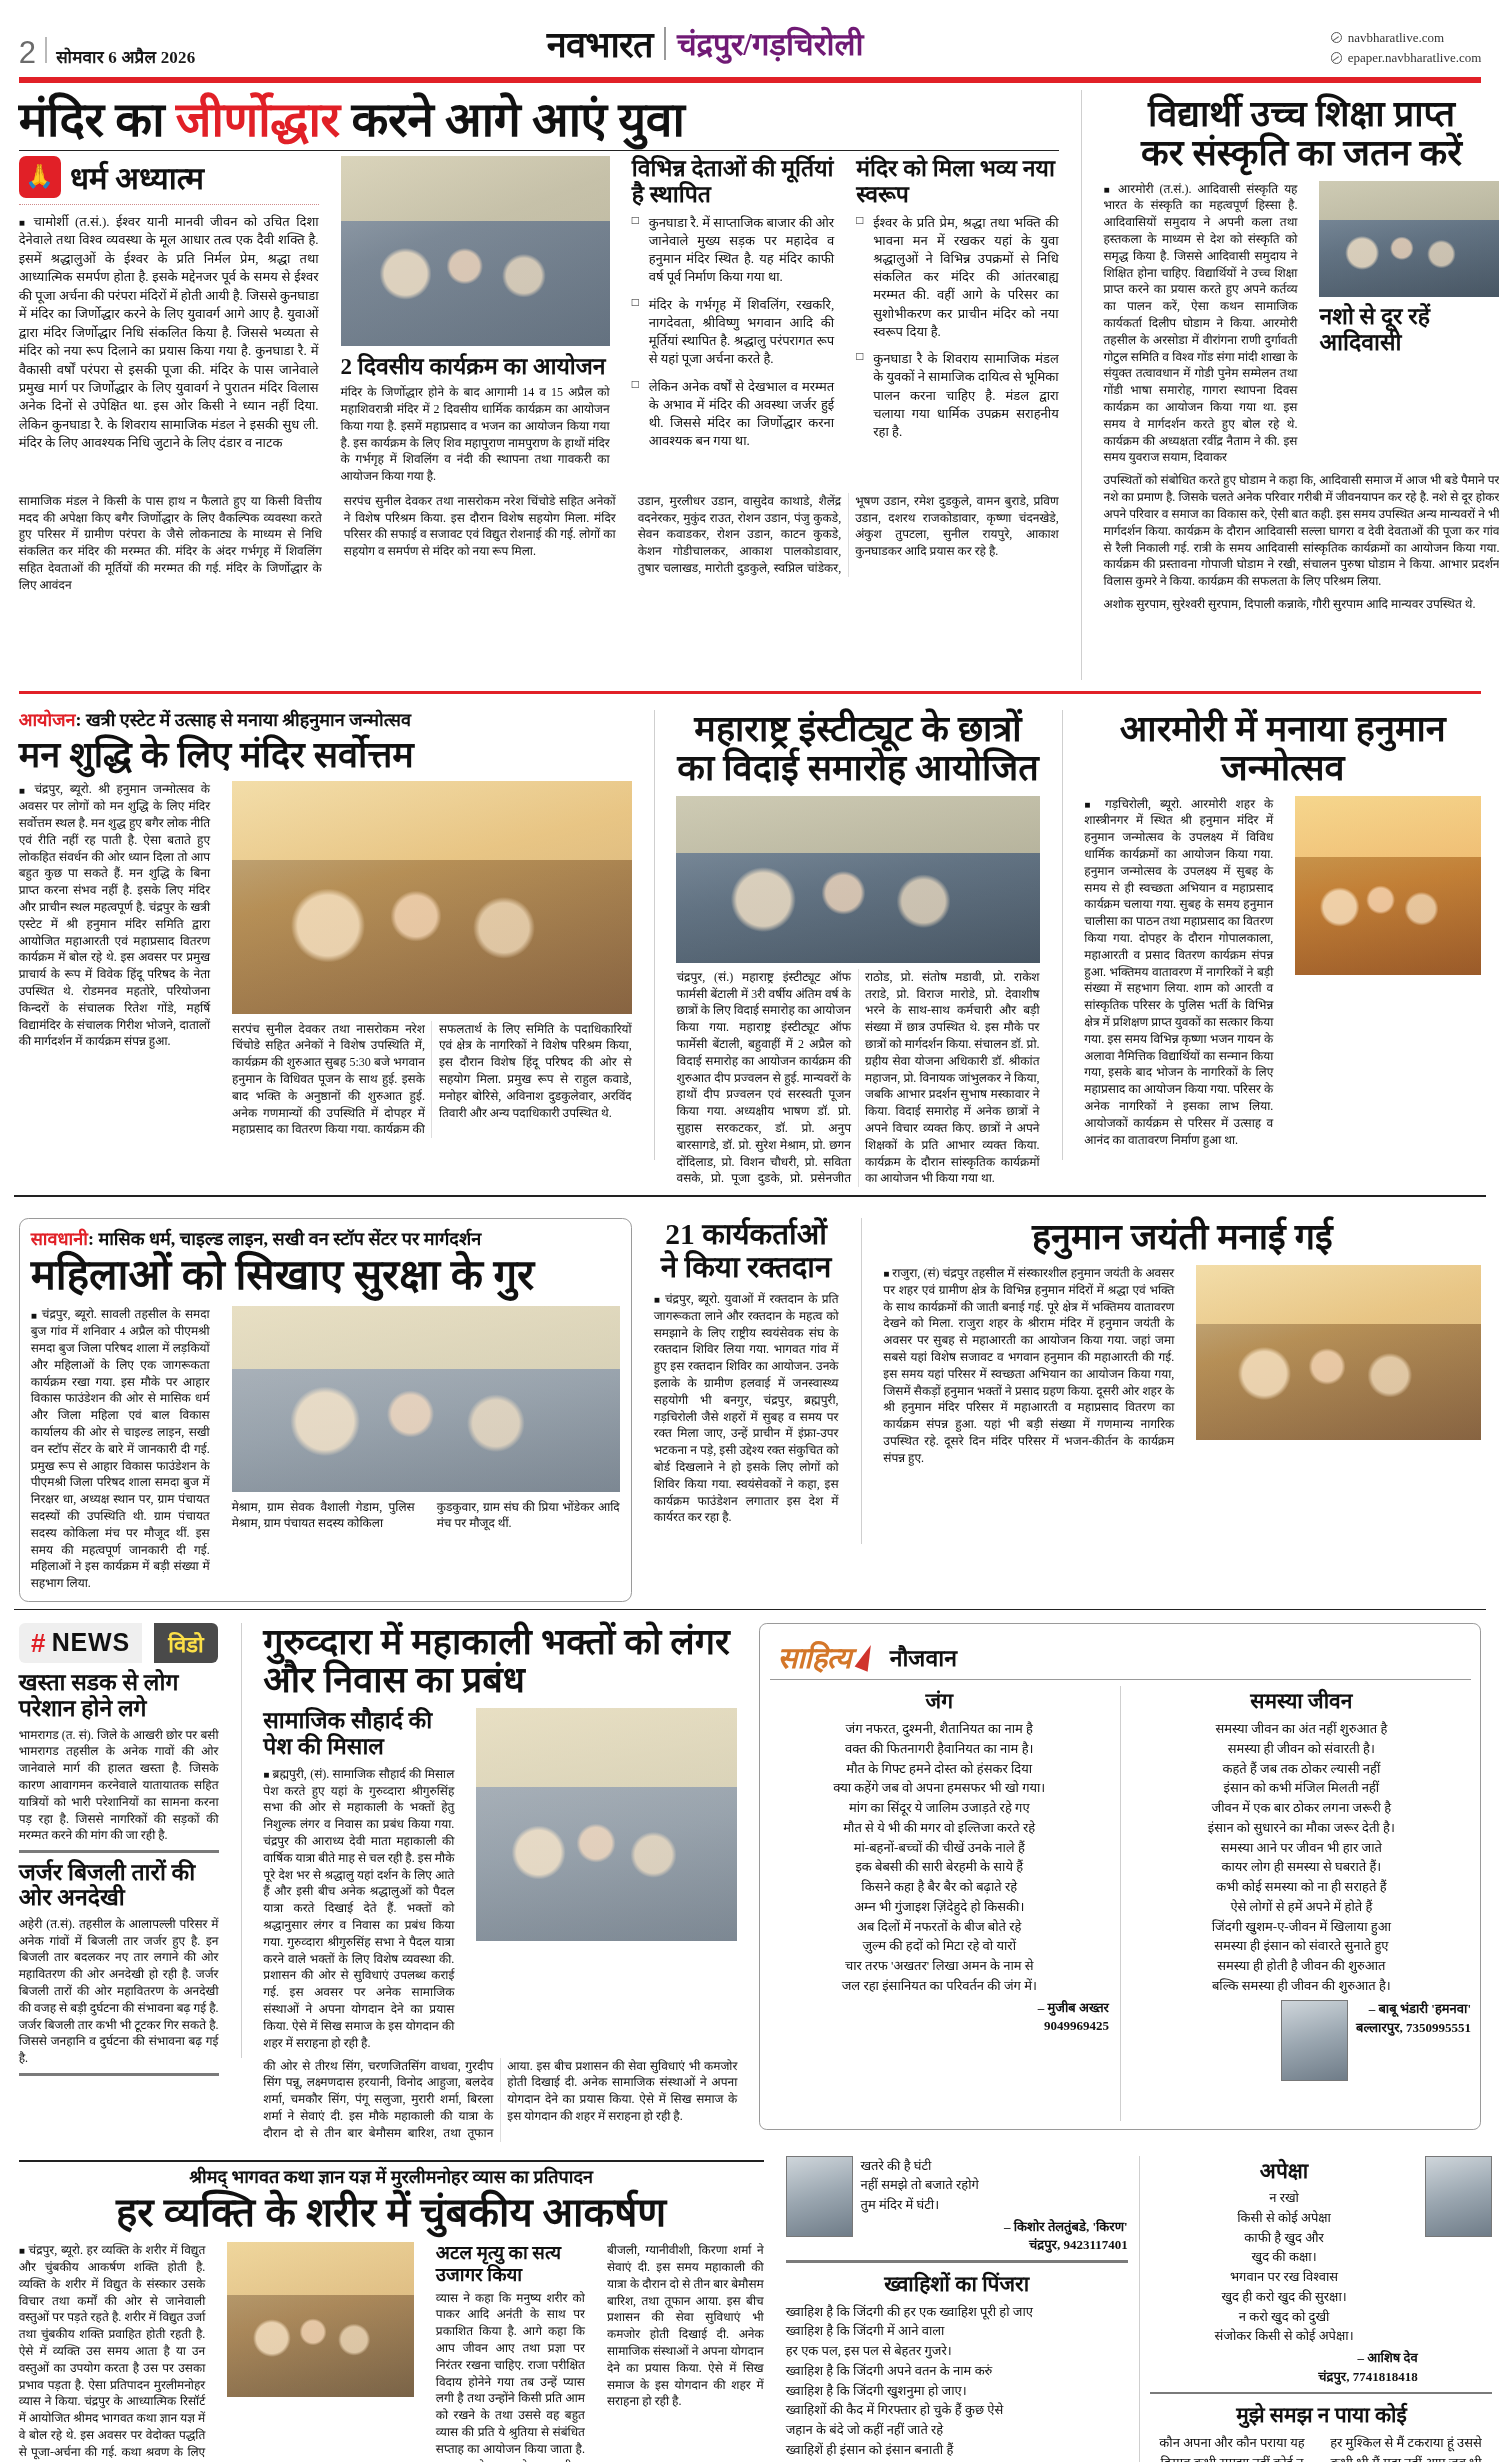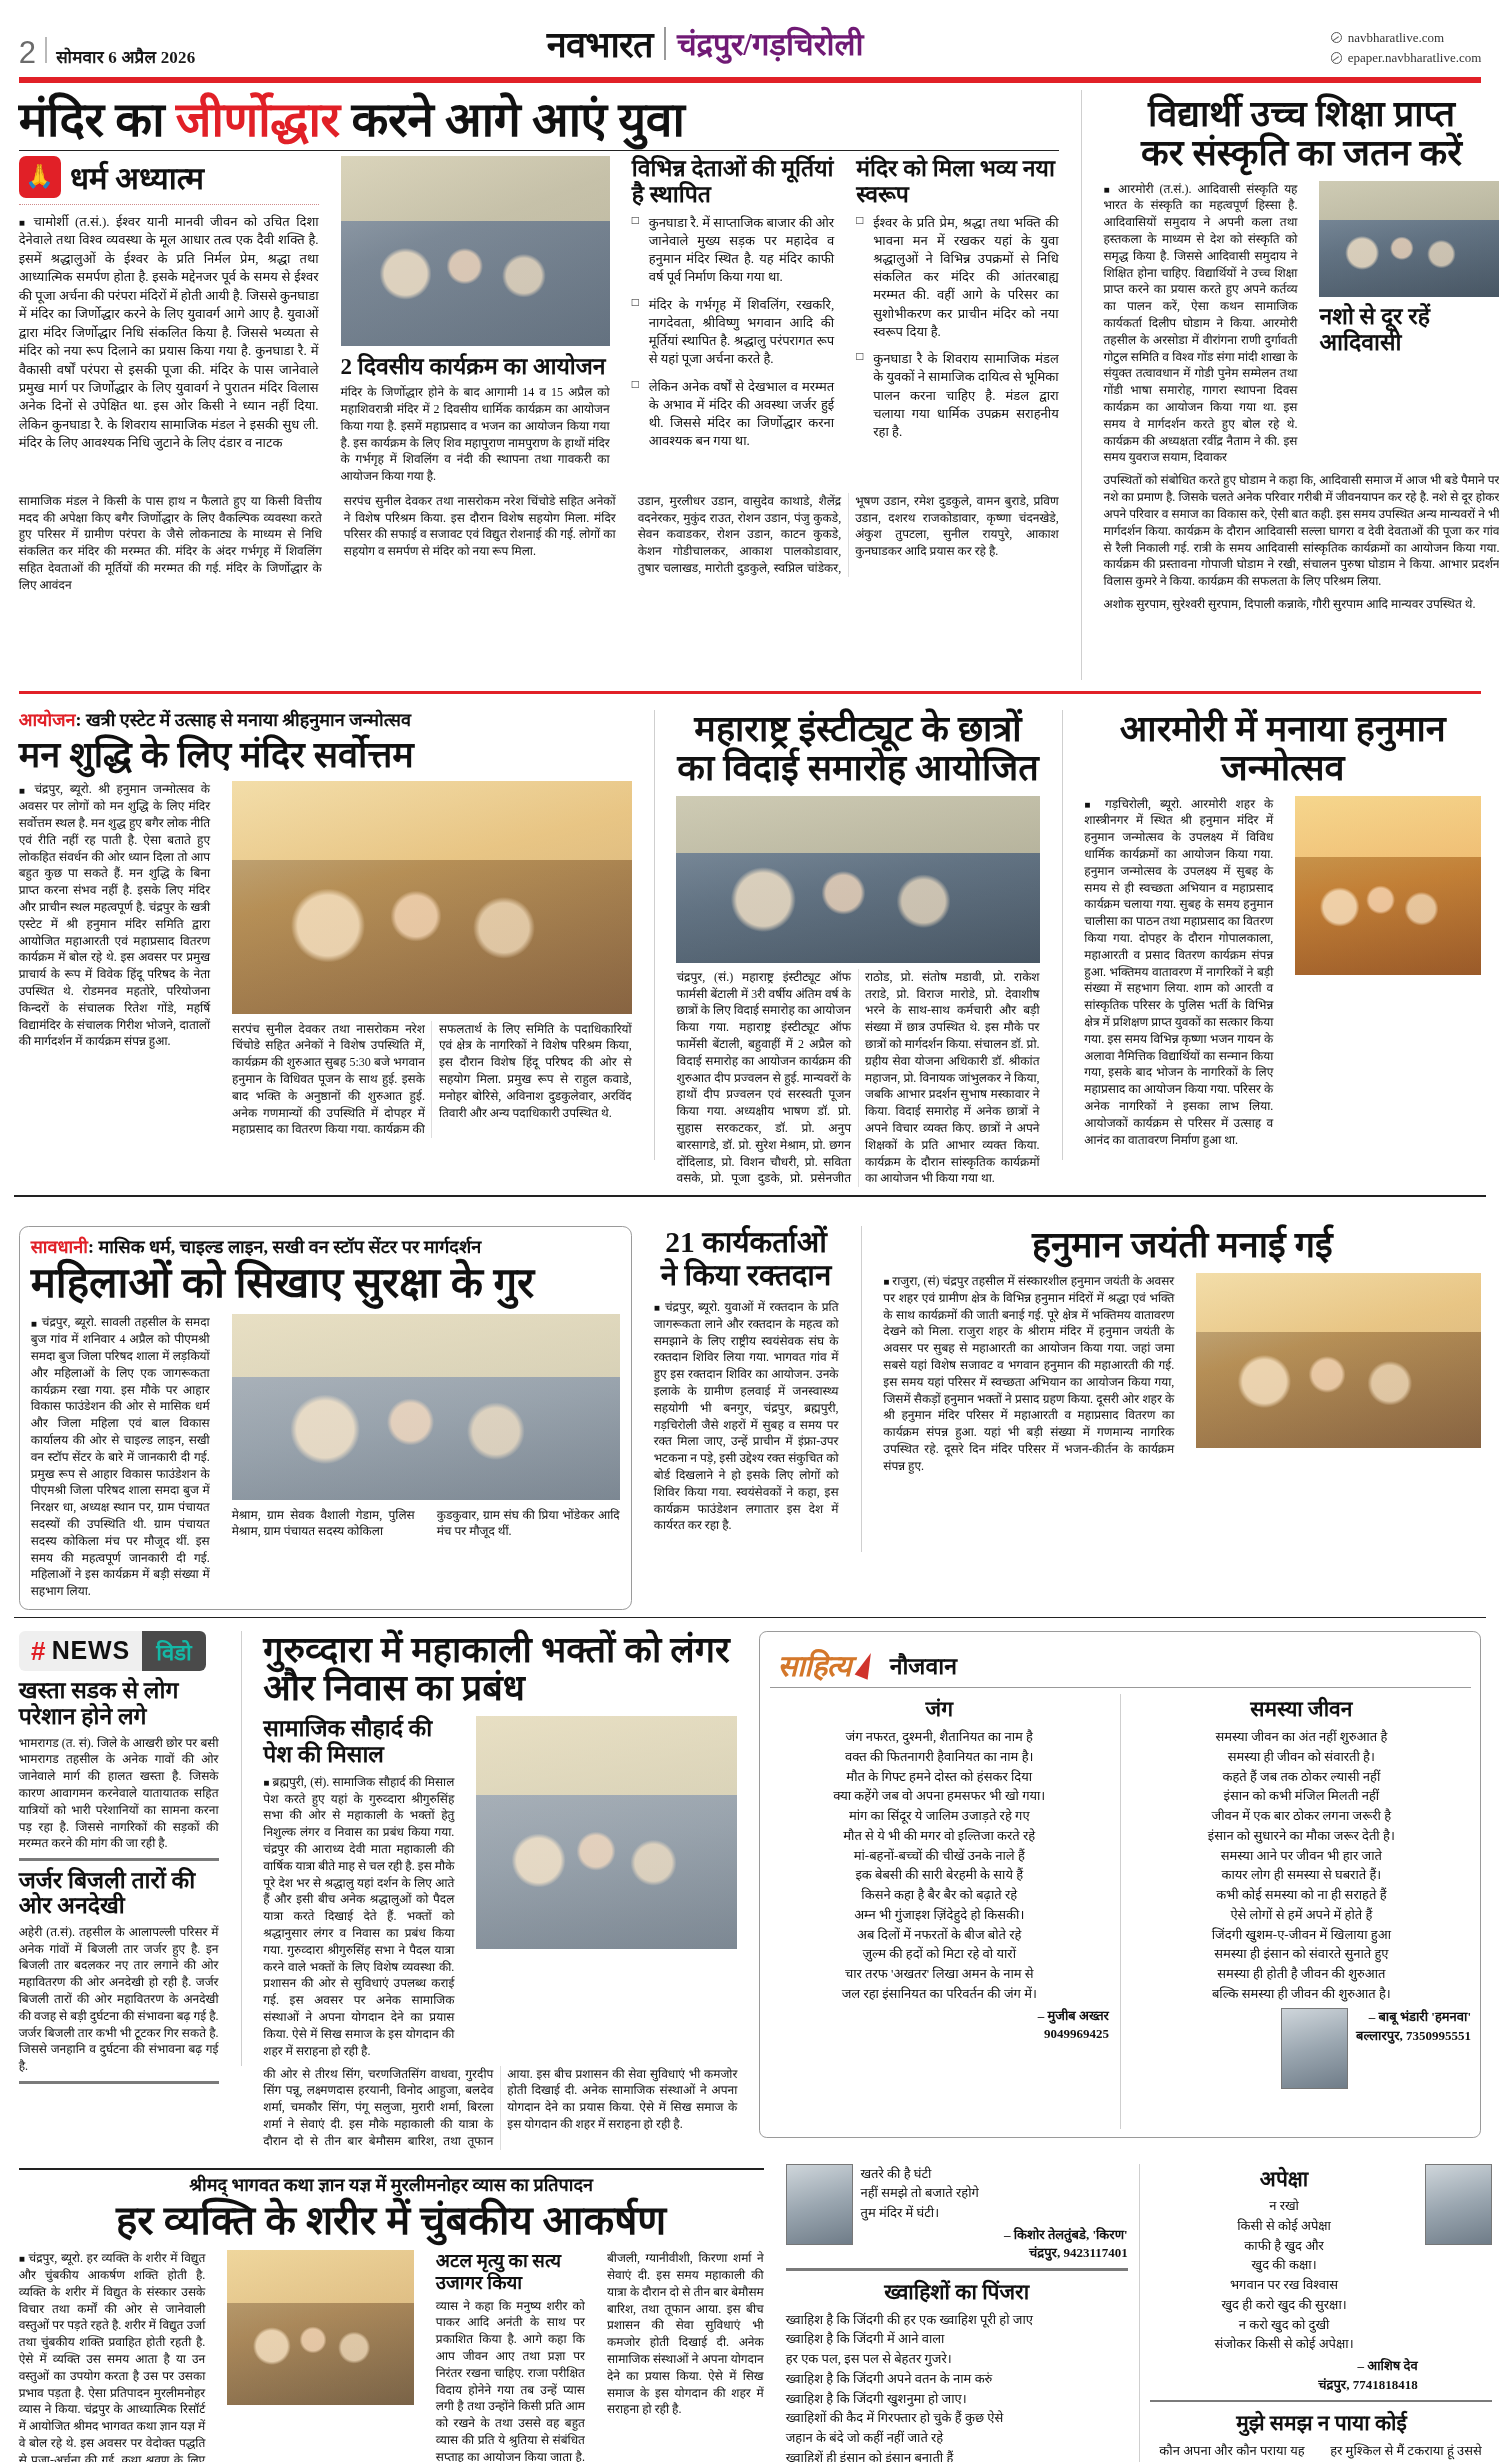--- a/index.html
+++ b/index.html
@@ -74,21 +74,21 @@
   .sec { padding: 7.8px 4.7px 0 4.7px; }
   .flex { display: flex; }
   .col-gap { gap: 22px; }
   .vline { width: 0.8px; background: #cfcfcf; flex: none; }
 
   
   .news-pill { display:inline-flex; align-items:stretch; border-radius: 6.2px; overflow:hidden; height: 40px; }
   .news-pill .a { background:#efefef; display:flex; align-items:center; gap:6.2px; padding: 0 12.4px; }
   .news-pill .hash { color:#e12027; font-size:26px; font-weight:bold; font-family:"Liberation Sans",sans-serif; line-height:1; }
   .news-pill .ntxt { font-size:25px; font-weight:bold; font-family:"Liberation Sans",sans-serif; letter-spacing:0.8px; }
-  .news-pill .b { background:#4a4a4a; color:#14b8a6; display:flex; align-items:center; padding:0 14px; font-size:22px; font-weight:bold; }
+  .news-pill .b { background:#4a4a4a; color:#fde047; display:flex; align-items:center; padding:0 14px; font-size:22px; font-weight:bold;margin-left:12px; }
 
   
   .dharma { display:flex; align-items:center; gap:9.3px; }
   .dharma .badge { width:42px; height:42px; background:#e12027; border-radius:7px; display:flex; align-items:center; justify-content:center; color:#fff; font-size:23px; }
   .dharma .dtxt { font-size:31px; font-weight:bold; }
   .dotted { border-bottom: 1.6px dotted #d08a8a; margin: 6.2px 0 7.8px; }
 
   
   .sahitya-hdr { display:flex; align-items:center; justify-content:space-between; padding: 4.7px 7.8px 1.6px; }
   .sahitya-logo { font-size:29.5px; font-weight:bold; color:#d4772a; font-style:italic; letter-spacing:-0.8px; }
@@ -238,21 +238,21 @@
         <div style="width:194px;" class="body-txt sm lead">गड़चिरोली, ब्यूरो. आरमोरी शहर के शास्त्रीनगर में स्थित श्री हनुमान मंदिर में हनुमान जन्मोत्सव के उपलक्ष्य में विविध धार्मिक कार्यक्रमों का आयोजन किया गया. हनुमान जन्मोत्सव के उपलक्ष्य में सुबह के समय से ही स्वच्छता अभियान व महाप्रसाद कार्यक्रम चलाया गया. सुबह के समय हनुमान चालीसा का पाठन तथा महाप्रसाद का वितरण किया गया. दोपहर के दौरान गोपालकाला, महाआरती व प्रसाद वितरण कार्यक्रम संपन्न हुआ. भक्तिमय वातावरण में नागरिकों ने बड़ी संख्या में सहभाग लिया. शाम को आरती व सांस्कृतिक परिसर के पुलिस भर्ती के विभिन्न क्षेत्र में प्रशिक्षण प्राप्त युवकों का सत्कार किया गया. इस समय विभिन्न कृष्णा भजन गायन के अलावा नैमित्तिक विद्यार्थियों का सन्मान किया गया, इसके बाद भोजन के नागरिकों के लिए महाप्रसाद का आयोजन किया गया. परिसर के अनेक नागरिकों ने इसका लाभ लिया. आयोजकों कार्यक्रम से परिसर में उत्साह व आनंद का वातावरण निर्माण हुआ था.</div>
         <div style="width:191px;">
           <div class="photo saffron" style="height:179px;"></div>
         </div>
       </div>
     </div>
   </div>
 
   <div class="thin-rule" style="margin-top:7.8px;"></div>
 
-  <div class="sec flex col-gap" style="align-items:flex-start;margin-top:22px;">
+  <div class="sec flex col-gap" style="align-items:flex-start;margin-top:14px;">
 
     <div style="width:613px;" class="rounded-box">
       <div class="kicker">
         <span class="tag">सावधानी</span><span>: मासिक धर्म, चाइल्ड लाइन, सखी वन स्टॉप सेंटर पर मार्गदर्शन</span>
       </div>
       <div class="hl-xl" style="margin-top:3.1px;font-size:42px;">महिलाओं को सिखाए सुरक्षा के गुर</div>
       <div class="flex col-gap" style="margin-top:7.8px;align-items:flex-start;">
         <div style="width:194px;" class="body-txt sm lead">चंद्रपुर, ब्यूरो. सावली तहसील के समदा बुज गांव में शनिवार 4 अप्रैल को पीएमश्री समदा बुज जिला परिषद शाला में लड़कियों और महिलाओं के लिए एक जागरूकता कार्यक्रम रखा गया. इस मौके पर आहार विकास फाउंडेशन की ओर से मासिक धर्म और जिला महिला एवं बाल विकास कार्यालय की ओर से चाइल्ड लाइन, सखी वन स्टॉप सेंटर के बारे में जानकारी दी गई. प्रमुख रूप से आहार विकास फाउंडेशन के पीएमश्री जिला परिषद शाला समदा बुज में निरक्षर धा, अध्यक्ष स्थान पर, ग्राम पंचायत सदस्यों की उपस्थिति थी. ग्राम पंचायत सदस्य कोकिला मंच पर मौजूद थीं. इस समय की महत्वपूर्ण जानकारी दी गई. महिलाओं ने इस कार्यक्रम में बड़ी संख्या में सहभाग लिया.</div>
         <div style="width:388px;">
           <div class="photo indoor" style="height:186px;"></div>

